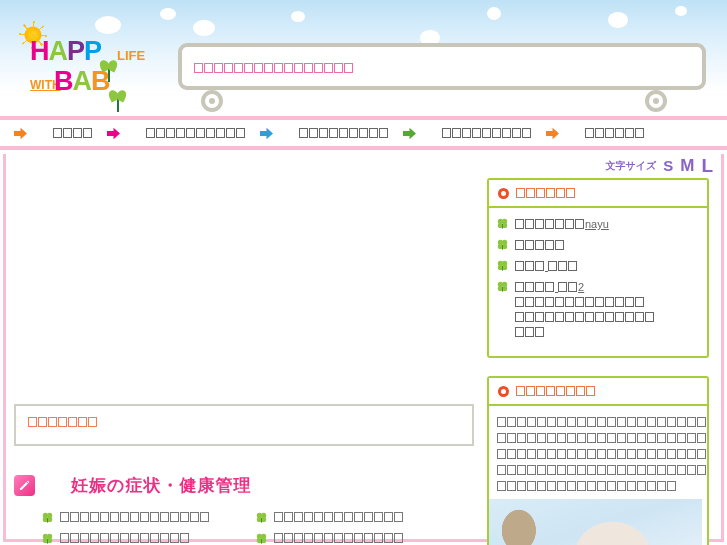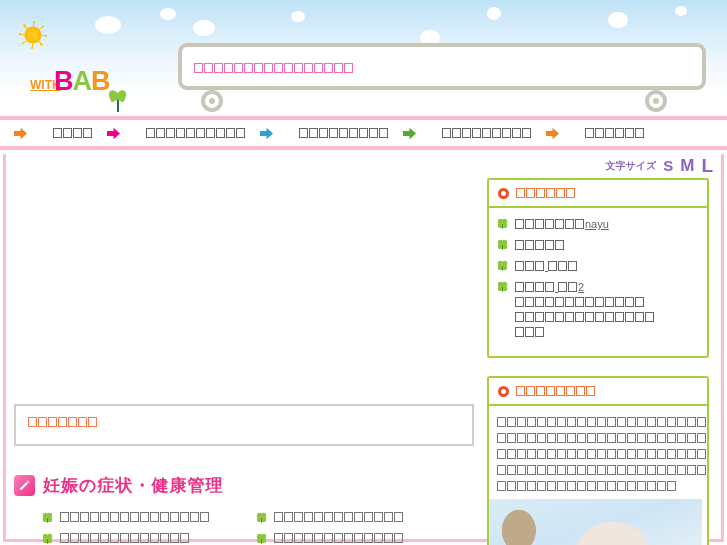--- a/index.html
+++ b/index.html
@@ -128,21 +128,21 @@
       linear-gradient(to bottom right,#d9ecf7 0%,#cfe5f4 45%,#e9f3fa 100%);
     position:relative;overflow:hidden;
   }
 
   
   #adbox{
     margin-top:226px;border:2px solid #cfcfc6;background:#fff;
     height:42px;padding:9px 0 0 12px;box-sizing:border-box;
   }
   #adtxt{color:#fa7a4e;font-size:11px;}
-  #secthead{display:flex;align-items:center;margin-top:28px;}
+  #secthead{display:flex;align-items:center;margin-top:28px;gap:28px;}
   #pencil{
     width:21px;height:21px;border-radius:4px;flex:none;margin-right:8px;
     background:linear-gradient(135deg,#ff7fbd 0%,#ee2f86 100%);
     display:flex;align-items:center;justify-content:center;
   }
   #secttitle{color:#ee2f86;font-size:17px;font-weight:bold;letter-spacing:1px;}
   #linkgrid{display:flex;flex-wrap:wrap;margin-top:14px;padding-left:28px;}
   .lcol{width:214px;}
   .litem{display:flex;align-items:flex-start;margin-bottom:8px;}
   .litem .ltx{color:#777;font-size:11px;text-decoration:underline;cursor:pointer;}
@@ -156,20 +156,25 @@
   <div class="cloud" style="left:160px;top:8px;width:16px;height:12px;"></div>
   <div class="cloud" style="left:193px;top:20px;width:22px;height:16px;"></div>
   <div class="cloud" style="left:291px;top:11px;width:14px;height:11px;"></div>
   <div class="cloud" style="left:420px;top:30px;width:20px;height:16px;"></div>
   <div class="cloud" style="left:487px;top:7px;width:14px;height:13px;"></div>
   <div class="cloud" style="left:608px;top:12px;width:20px;height:16px;"></div>
   <div class="cloud" style="left:675px;top:6px;width:12px;height:10px;"></div>
 </div>
 
 <div id="logo">
+  <div class="l1">
+    <span style="color:#ec008c">H</span><span style="color:#8dc63f">A</span><span style="color:#7b2d8e">P</span><span style="color:#00a0e9">P</span><span class="sprout">
+            <span class="stem"></span><span class="lf lfa"></span><span class="lf lfb"></span>
+          </span><span class="lif">LIFE</span>
+  </div>
   <div class="wit">WITH</div>
   <div class="l2">
     <span style="color:#ec008c">B</span><span style="color:#8dc63f">A</span><span style="color:#f7941e">B</span><span class="sprout">
             <span class="stem"></span><span class="lf lfa"></span><span class="lf lfb"></span>
           </span>
   </div>
 </div>
 
 <div id="hdrbox">
   <div id="hdrtext"><span class="tofu"><i></i><i></i><i></i><i></i><i></i><i></i><i></i><i></i><i></i><i></i><i></i><i></i><i></i><i></i><i></i><i></i></span></div>

